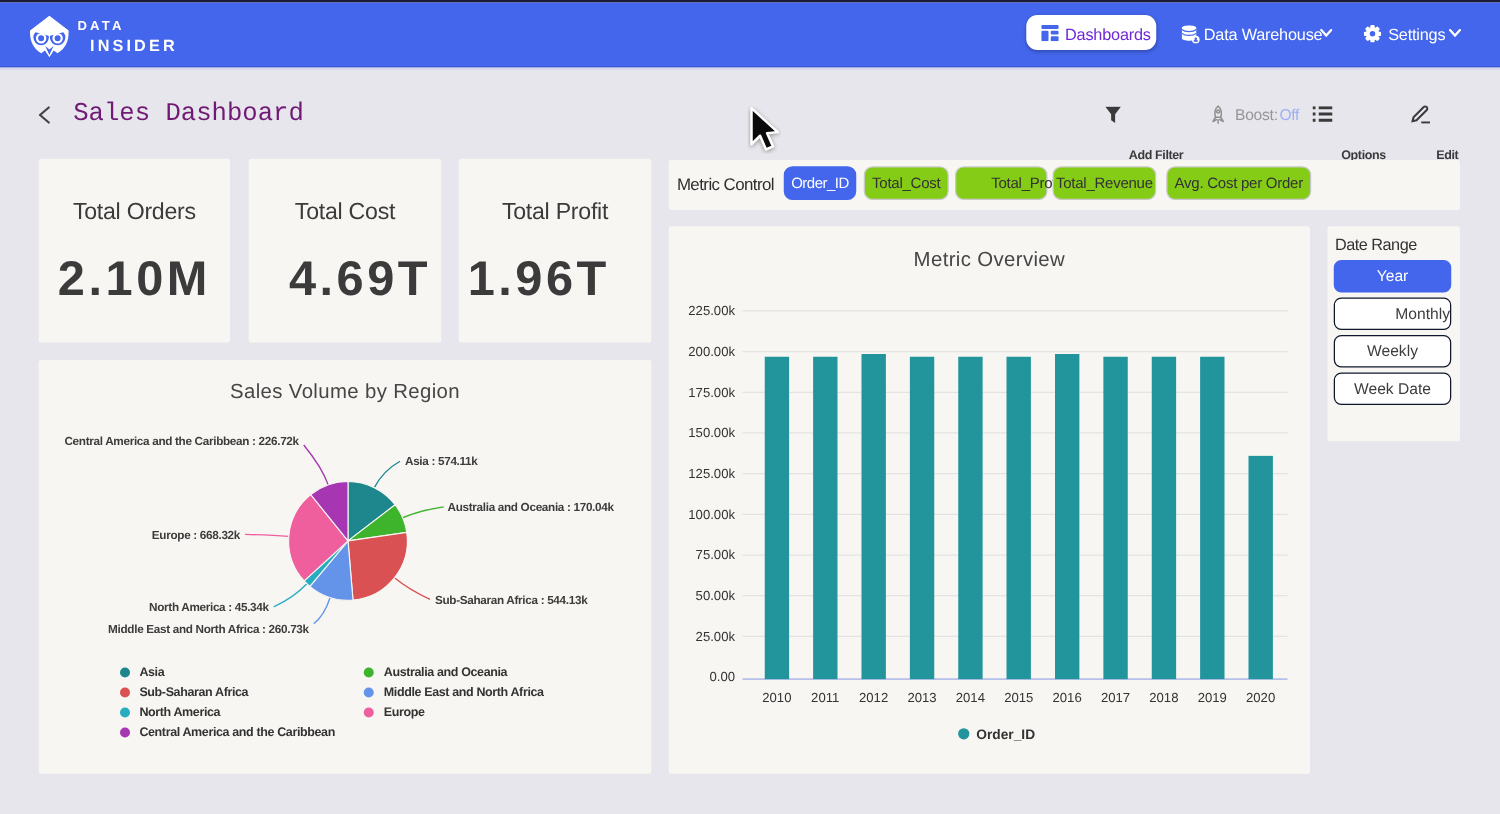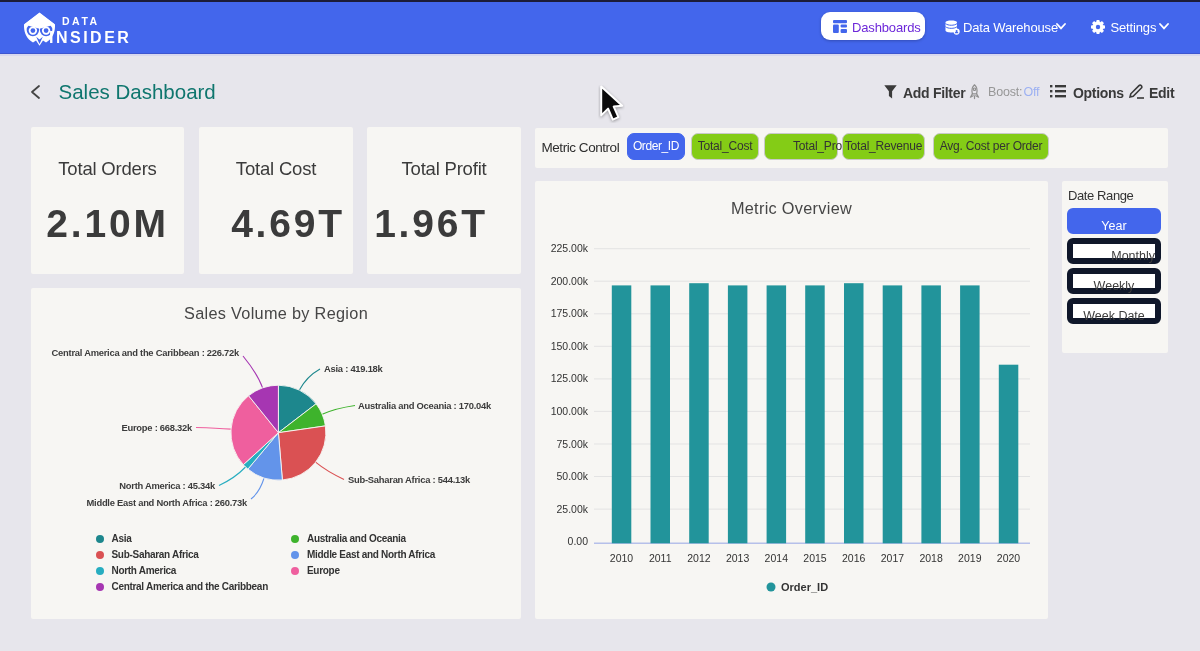--- a/index.html
+++ b/index.html
@@ -7,29 +7,29 @@
   body { font-family:"Liberation Sans", sans-serif; background:#e7e6ec; position:relative; }
   .abs { position:absolute; }
   .card { position:absolute; background:#f7f6f3; border-radius:2px; }
   
   #topline { position:absolute; left:0; top:0; width:1200px; height:1.5px; background:#1c1c38; }
   #nav { position:absolute; left:0; top:1.5px; width:1200px; height:52.5px; background:#4366ec; }
   #navline { position:absolute; left:0; top:54px; width:1200px; height:2px; background:#d8d8ee; }
   #pill { position:absolute; left:821px; top:12px; width:104px; height:28px; background:#fff; border-radius:9px; box-shadow:0 1px 3px rgba(0,0,20,0.25); }
   .navtxt { color:#fff; font-size:13px; font-weight:400; letter-spacing:-0.15px; }
   
-  .hdrtxt { color:#0f766e; }
-  .actlbl { font-size:14px; font-weight:700; color:#3a3a3a; letter-spacing:-0.3px; }
+  .hdrtxt { color:#701a75;font-family:Liberation Mono, monospace; }
+  .actlbl { font-size:10px; font-weight:700; color:#3a3a3a; letter-spacing:-0.3px;margin-top:34px; }
   
   .statlbl { position:absolute; text-align:center; font-size:18.5px; font-weight:400; color:#3b3b3b; letter-spacing:-0.2px; line-height:19px; }
   .statval { position:absolute; text-align:center; font-size:39px; font-weight:700; color:#3b3b3b; letter-spacing:2.8px; }
   
   .mbtn { position:absolute; top:133px; height:27px; background:#84cc16; border:1px solid #c9c9c9; border-radius:7px; font-size:12px; color:#333; text-align:center; line-height:25px; letter-spacing:-0.2px; }
   
-  .dbtn { position:absolute; left:1067px; width:94px; height:26px; background:#fff; border:6px solid #0f172a; border-radius:6px; font-size:12.5px; color:#3d3d3d; text-align:center; line-height:24px; }
+  .dbtn { position:absolute; left:1067px; width:94px; height:26px; background:#fff; border:1px solid #0f172a; border-radius:6px; font-size:12.5px; color:#3d3d3d; text-align:center; line-height:24px; }
   .pielbl { position:absolute; font-size:9.4px; font-weight:700; color:#3c3c3c; white-space:nowrap; letter-spacing:-0.25px; text-shadow:0 0 2px #f7f6f3,0 0 2px #f7f6f3; }
   .leg { position:absolute; font-size:10px; font-weight:700; color:#333; white-space:nowrap; letter-spacing:-0.3px; }
   .dot { display:inline-block; width:8px; height:8px; border-radius:50%; margin-right:8px; vertical-align:-0.5px; }
 </style>
 </head>
 <body>
 <div id="topline"></div>
 <div id="nav"></div>
 <div style="position:absolute;left:0;top:53px;width:1200px;height:1px;background:#3d56cf;"></div>
 <div id="navline"></div>
@@ -37,21 +37,21 @@
 <svg class="abs" style="left:24px;top:12px" width="31" height="34" viewBox="0 0 31 34">
   <path fill="#fff" d="M15.5,1 L31,12.5 C31.3,20 28.8,26.8 22,30.6 L19,28.4 L15.5,33.8 L12,28.4 L9,30.6 C2.2,26.8 -0.3,20 0,12.5 Z"></path>
   <circle cx="8.9" cy="18" r="6.2" fill="#4366ec"></circle>
   <circle cx="22.1" cy="18" r="6.2" fill="#4366ec"></circle>
   <circle cx="8.9" cy="18.6" r="3.3" fill="none" stroke="#fff" stroke-width="1.8"></circle>
   <circle cx="22.1" cy="18.6" r="3.3" fill="none" stroke="#fff" stroke-width="1.8"></circle>
   <path fill="#fff" d="M0,12.5 L15.5,0.5 L31,12.5 L15.5,16.8 Z"></path>
   <path fill="#4366ec" d="M12.2,24.8 L15.5,32 L18.8,24.8 L15.5,27.6 Z"></path>
 </svg>
 <div class="abs navtxt" style="left:62px;top:15px;font-size:10.5px;font-weight:700;letter-spacing:2.5px;">DATA</div>
-<div class="abs navtxt" style="left:49px;top:29px;font-size:16px;font-weight:700;letter-spacing:2.5px;">INSIDER</div>
+<div class="abs navtxt" style="left:72px;top:29px;font-size:13px;font-weight:700;letter-spacing:2.5px;">INSIDER</div>
 
 <div id="pill"></div>
 <svg class="abs" style="left:833px;top:20px" width="14" height="13" viewBox="0 0 14 13">
   <rect x="0" y="0" width="14" height="3.2" rx="1" fill="#4366ec"></rect>
   <rect x="0" y="4.6" width="5.8" height="8.4" rx="1" fill="#4366ec"></rect>
   <rect x="7.6" y="4.6" width="6.4" height="3" rx="1" fill="#4366ec"></rect>
   <rect x="7.6" y="9" width="6.4" height="4" rx="1" fill="#4366ec"></rect>
 </svg>
 <div class="abs" style="left:852px;top:20px;font-size:13px;color:#6d28d9;letter-spacing:-0.15px;">Dashboards</div>
 
@@ -157,21 +157,21 @@
   <path d="M247.4,144.7 L247.4,97.2 A47.5,47.5 0 0 1 285.1,115.8 Z" fill="#1d878d"></path>
   <path d="M247.4,144.7 L285.1,115.8 A47.5,47.5 0 0 1 294.4,137.9 Z" fill="#3eb32c"></path>
   <path d="M247.4,144.7 L294.4,137.9 A47.5,47.5 0 0 1 251.4,192.0 Z" fill="#da5153"></path>
   <path d="M247.4,144.7 L251.4,192.0 A47.5,47.5 0 0 1 216.9,181.1 Z" fill="#6394ea"></path>
   <path d="M247.4,144.7 L216.9,181.1 A47.5,47.5 0 0 1 212.3,176.7 Z" fill="#27adc0"></path>
   <path d="M247.4,144.7 L212.3,176.7 A47.5,47.5 0 0 1 217.6,107.7 Z" fill="#ef5f9e"></path>
   <path d="M247.4,144.7 L217.6,107.7 A47.5,47.5 0 0 1 247.4,97.2 Z" fill="#a636b2"></path>
   </g>
 </svg>
 <div class="pielbl" style="right:961px;top:347px;">Central America and the Caribbean : 226.72k</div>
-<div class="pielbl" style="left:324px;top:362.5px;">Asia : 419.18k</div>
+<div class="pielbl" style="left:324px;top:362.5px;">Asia : 574.11k</div>
 <div class="pielbl" style="left:358px;top:399.5px;">Australia and Oceania : 170.04k</div>
 <div class="pielbl" style="right:1008px;top:422px;">Europe : 668.32k</div>
 <div class="pielbl" style="left:348px;top:474px;">Sub-Saharan Africa : 544.13k</div>
 <div class="pielbl" style="right:985px;top:480px;">North America : 45.34k</div>
 <div class="pielbl" style="right:953px;top:497px;">Middle East and North Africa : 260.73k</div>
 
 <div class="leg" style="left:95.5px;top:533px;"><span class="dot" style="background:#1d878d"></span>Asia</div>
 <div class="leg" style="left:95.5px;top:549px;"><span class="dot" style="background:#da5153"></span>Sub-Saharan Africa</div>
 <div class="leg" style="left:95.5px;top:565px;"><span class="dot" style="background:#27adc0"></span>North America</div>
 <div class="leg" style="left:95.5px;top:581px;"><span class="dot" style="background:#a636b2"></span>Central America and the Caribbean</div>

